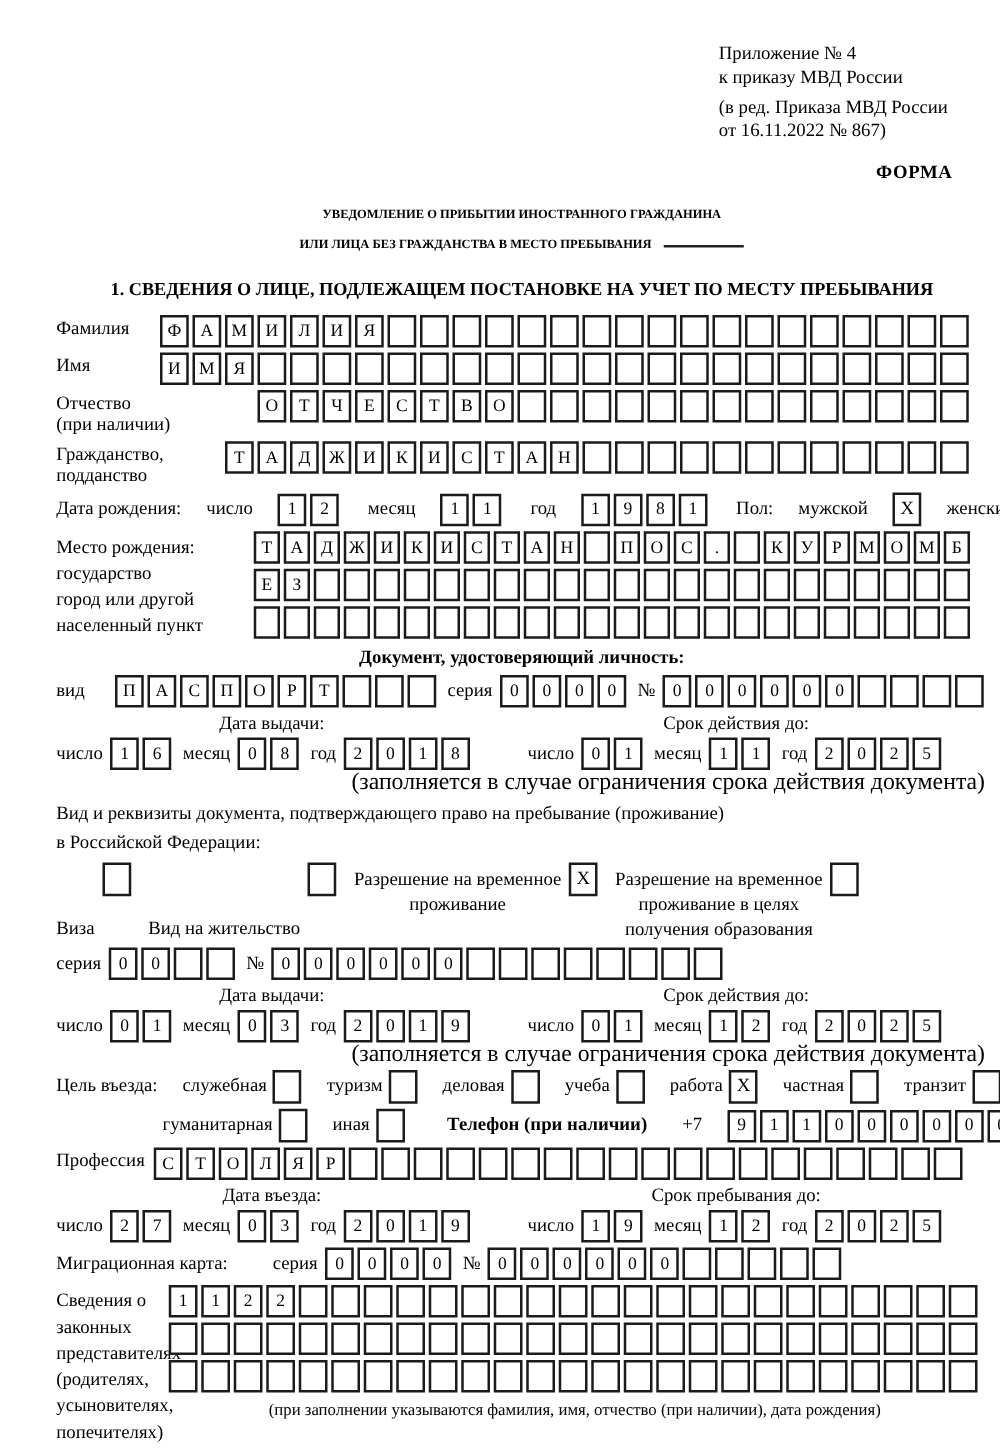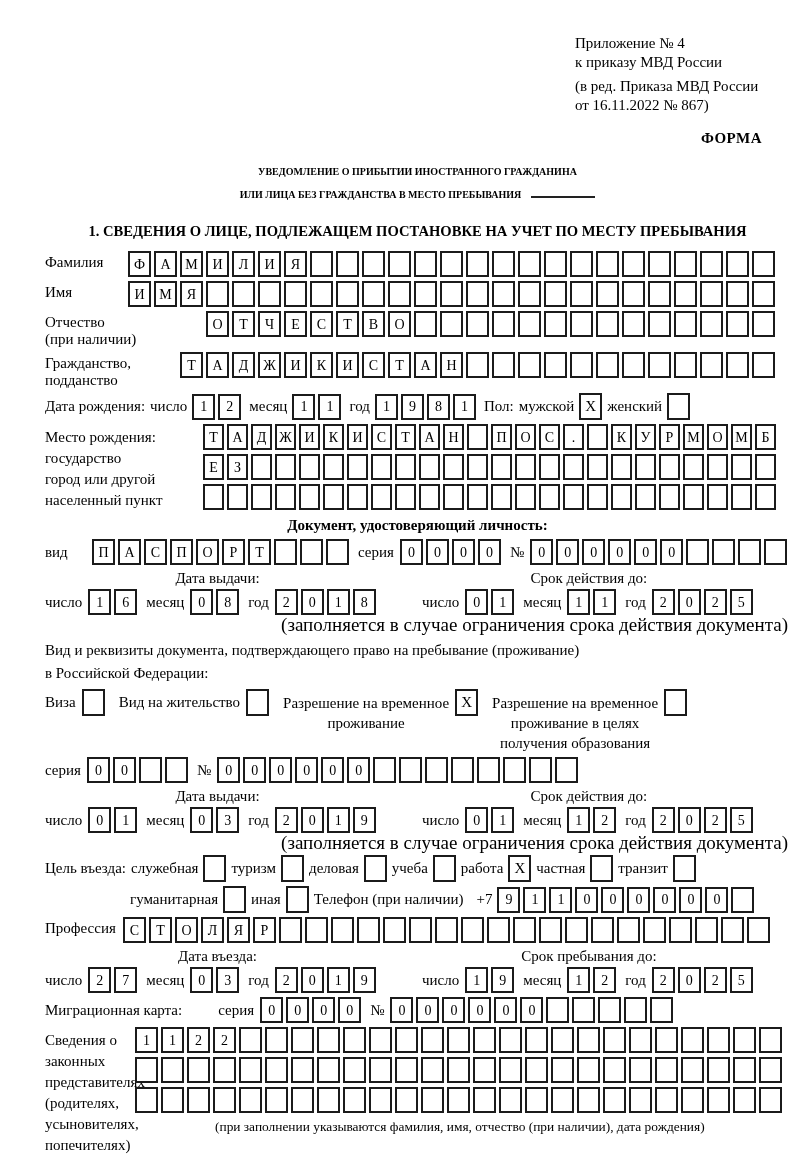--- a/index.html
+++ b/index.html
@@ -24,38 +24,38 @@
   .lbl { flex:none; padding-top:3px; line-height:17px; }
   .lbl0 { flex:none; }
   .w-surname { width:83px; }
   .w-patr { width:161px; }
   .w-cit { width:135px; }
   .w-bp { width:158px; line-height:21px; }
   .w-prof { width:78px; }
   .w-vid { width:41px; }
   .w-reps { width:90px; line-height:21px; }
 
-  .inline { display:flex; align-items:center; column-gap:5px; }
+  .inline { display:flex; align-items:center; column-gap:20px; }
   .g6 { column-gap:6px; }
   .dl { flex:none; }
   .rowgap { margin-bottom:4px; }
 
   .center-b { text-align:center; font-weight:bold; margin-top:5px; }
   .date-cols { display:flex; margin-top:4px; }
   .dcol { flex:none; }
   .dleft { width:345px; }
   .dright { padding-left:32px; }
   .dhead { text-align:center; line-height:18px; }
   .drow { margin-top:2px; }
   .note-row { text-align:right; font-size:19px; margin-top:2px; padding-right:2px; line-height:16px; }
   .intro { margin-top:6px; line-height:23px; }
 
   .res-opts { display:flex; align-items:flex-start; column-gap:14px; margin-top:4px; }
   .opt { display:flex; align-items:flex-start; column-gap:6px; flex:none; }
-  .opt .txt { padding-top:4px; }
+  .opt .txt { padding-top:4px;margin-top:40px; }
   .opt .multi { text-align:center; line-height:20px; padding-top:4px; }
   .popt { display:flex; align-items:center; column-gap:5px; flex:none; }
 
   .hum-row { margin-left:85px; }
   .reps-note { font-size:13.4px; margin-left:170px; margin-top:4px; }
 </style>
 </head>
 <body>
 
 <div class="page">
@@ -544,21 +544,21 @@
 
   <div class="row inline hum-row">
     <span class="popt">
         <span>гуманитарная</span>
         <span class="checkbox"></span>
       </span>
     <span class="popt">
         <span>иная</span>
         <span class="checkbox"></span>
       </span>
-    <span class="dl" style="">Телефон (при наличии)</span>
+    <span class="dl" style="margin-left:14px;font-weight:bold;">Телефон (при наличии)</span>
     <span class="dl" style="margin-left:8px;">+7</span>
     <span class="cells">
         <span class="cell">9</span>
         <span class="cell">1</span>
         <span class="cell">1</span>
         <span class="cell">0</span>
         <span class="cell">0</span>
         <span class="cell">0</span>
         <span class="cell">0</span>
         <span class="cell">0</span>

